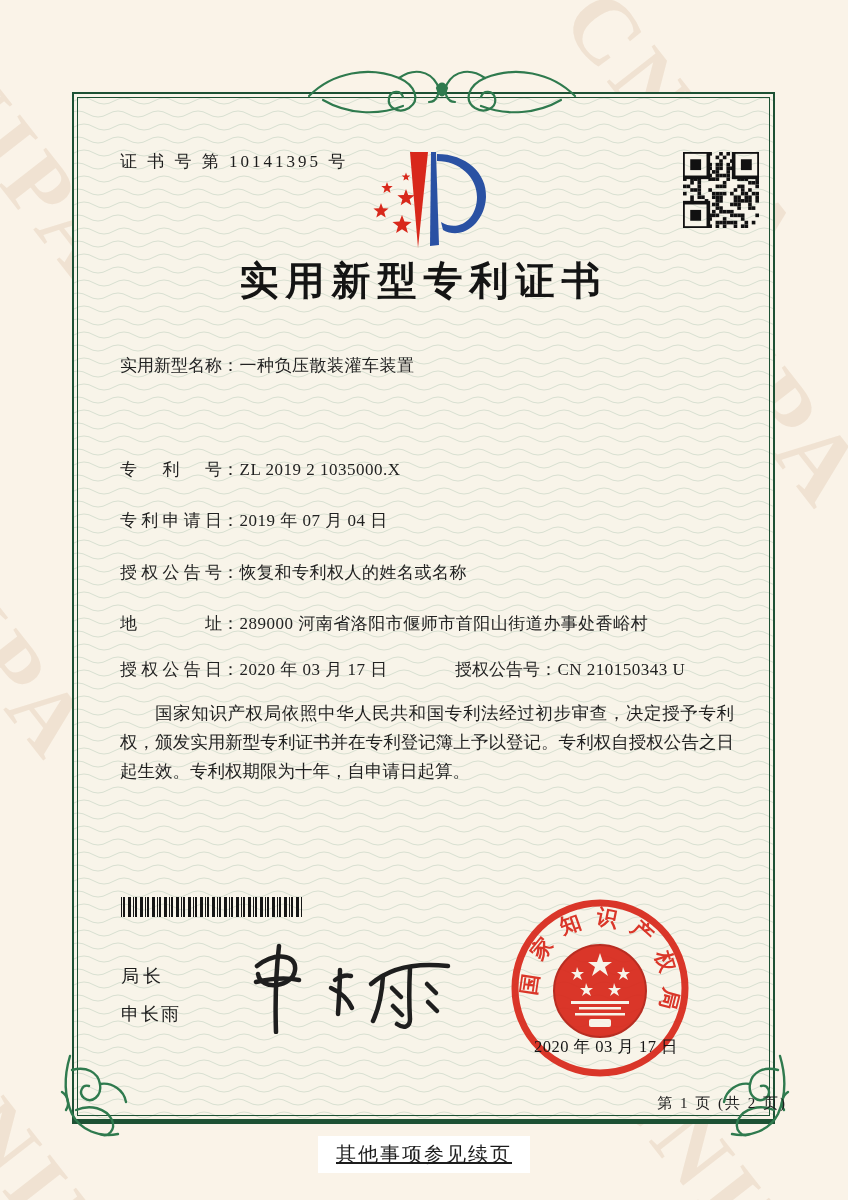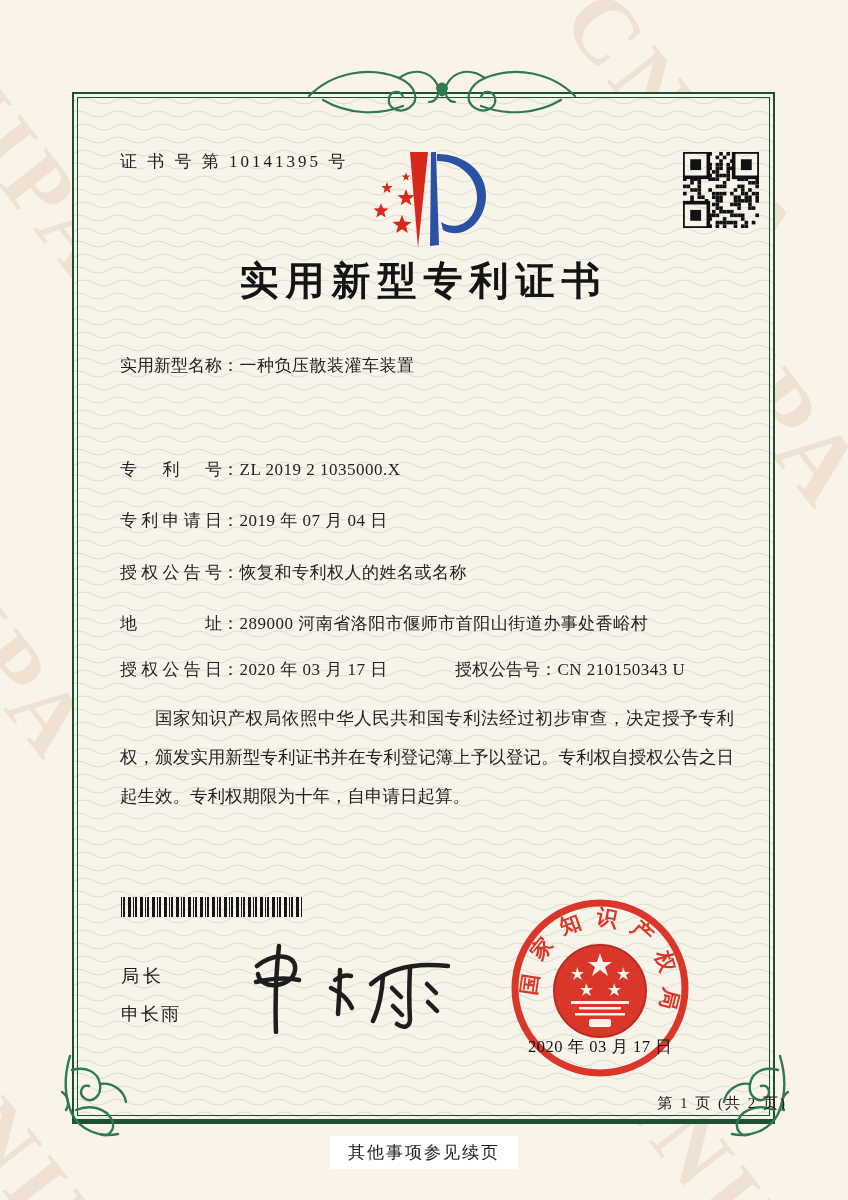--- a/index.html
+++ b/index.html
@@ -41,41 +41,42 @@
   .title{
     position:absolute;left:72px;top:254px;width:703px;text-align:center;
     font-size:39px;font-weight:bold;letter-spacing:7px;color:#141414;
   }
   .frow{position:absolute;left:120px;font-size:17px;white-space:nowrap;color:#222;}
   .flabel{display:inline-block;width:102px;text-align:justify;text-align-last:justify;vertical-align:top;}
   .fval{letter-spacing:0.5px;}
   .grant2{position:absolute;left:335px;top:0;text-align:center;}
   .paras{
     position:absolute;left:120px;top:699px;width:614px;
-    font-size:17.5px;line-height:39px;text-align:justify;color:#1f1f1f;
+    font-size:17.5px;line-height:29px;text-align:justify;color:#1f1f1f;
   }
   .paras p{margin:0;text-indent:2em;}
   .barcode{position:absolute;left:121px;top:897px;height:20px;display:flex;align-items:stretch;}
   .barcode span{display:block;background:#161616;margin-right:0;}
   .signer-title{position:absolute;left:121px;top:964px;font-size:18px;letter-spacing:4px;}
   .signer-name{position:absolute;left:121px;top:1002px;font-size:18px;letter-spacing:2px;}
   .signature{position:absolute;left:243px;top:942px;}
   .seal{position:absolute;left:505px;top:893px;z-index:5;}
   .seal-date{
-    position:absolute;left:528px;top:1036px;width:156px;text-align:left;
+    position:absolute;left:528px;top:1036px;width:156px;text-align:center;
     font-size:16.5px;color:#151515;z-index:6;letter-spacing:0.5px;
   }
   .page-num{
     position:absolute;left:84px;top:1094px;width:703px;text-align:right;
     font-size:15px;letter-spacing:2px;z-index:4;
   }
   .cont-note{
     position:absolute;left:424px;top:1136px;transform:translateX(-50%);
-    background:#ffffff;padding:5px 18px;font-size:17px;letter-spacing:2px;z-index:4;
+    background:#ffffff;padding:5px 18px;font-size:20px;letter-spacing:2px;z-index:4;
     color:#1c1c1c;
+    text-decoration:underline;
   }
 </style>
 </head>
 <body>
 
 <div class="wm" style="left:-55px;top:-20px;">CNIPA</div>
 <div class="wm" style="left:626px;top:-30px;">CNIPA</div>
 <div class="wm" style="left:676px;top:185px;font-size:100px;">CNIPA</div>
 <div class="wm" style="left:430px;top:305px;color:rgba(214,178,148,0.16);">CNIPA</div>
 <div class="wm" style="left:-85px;top:460px;">CNIPA</div>

